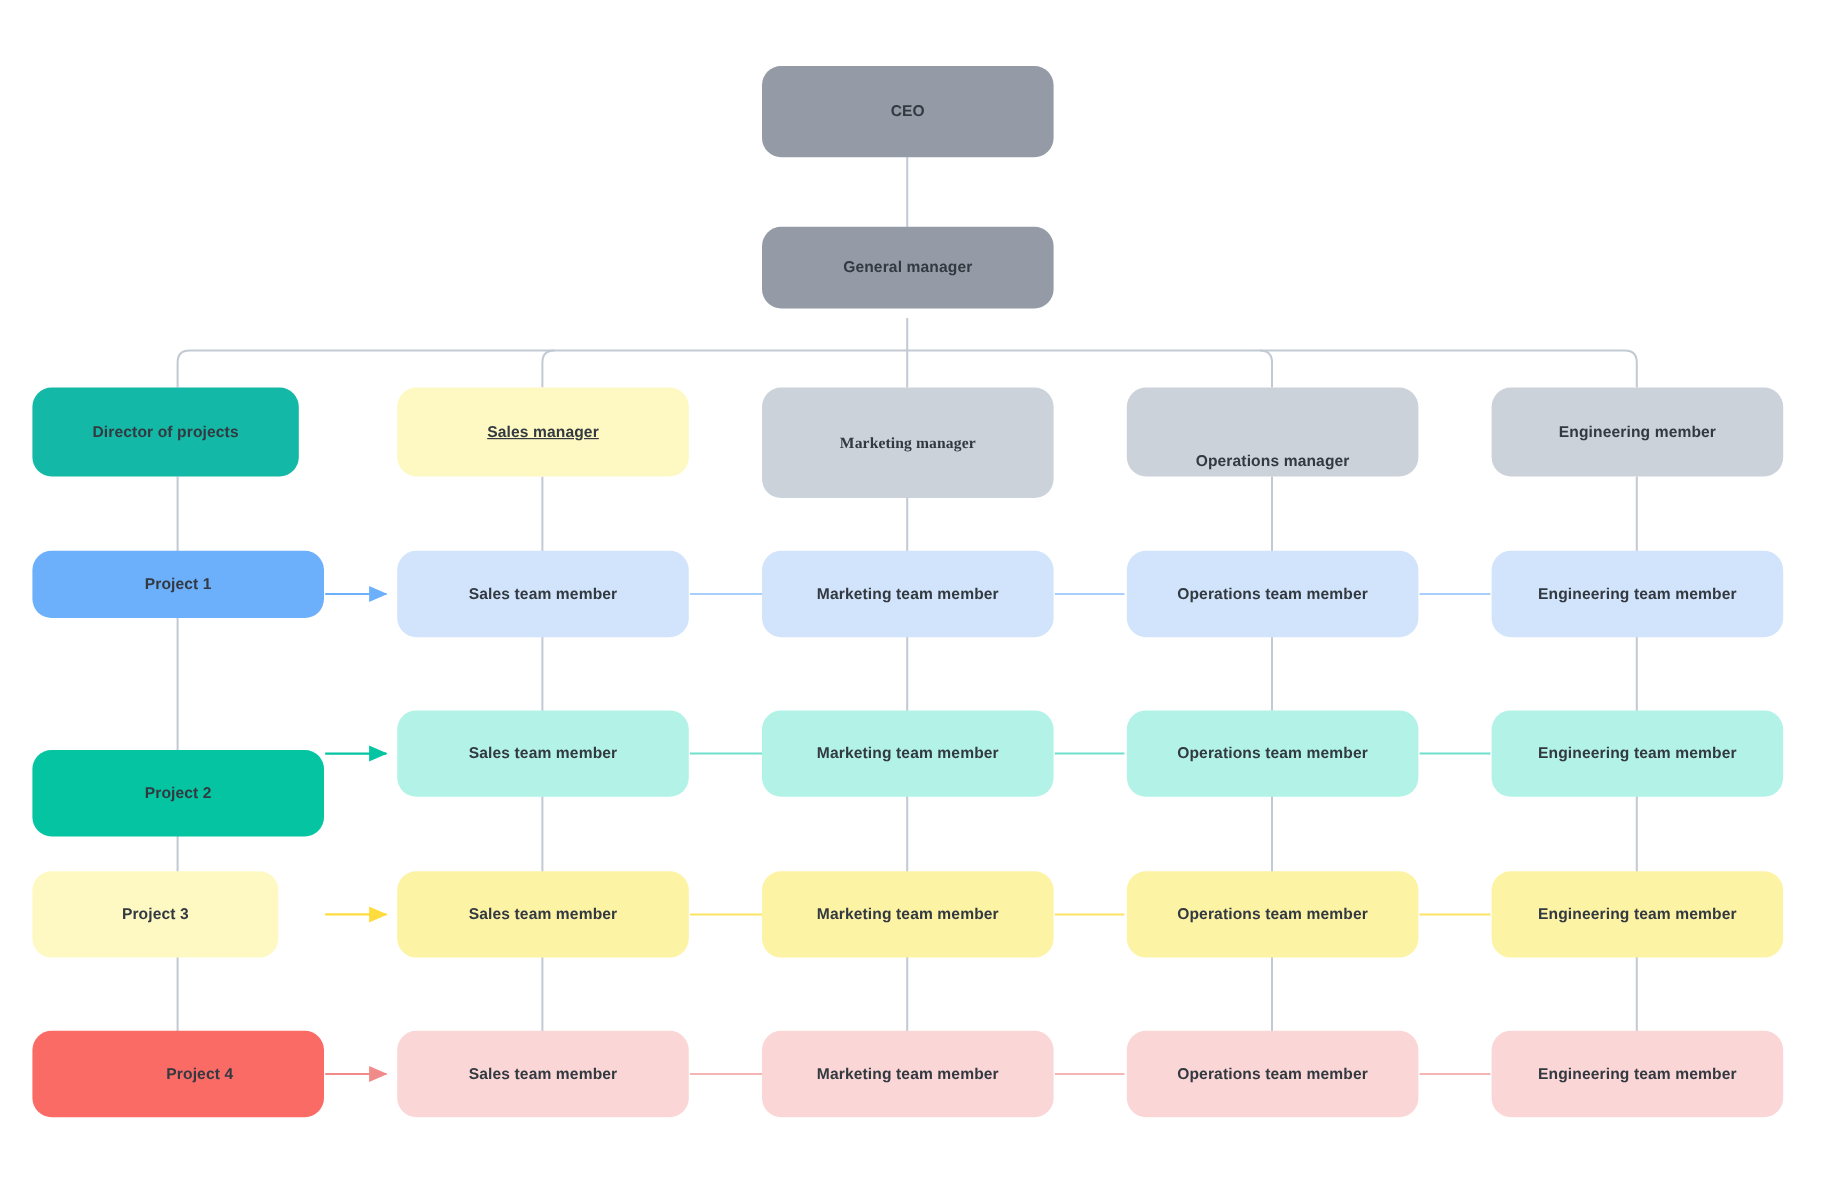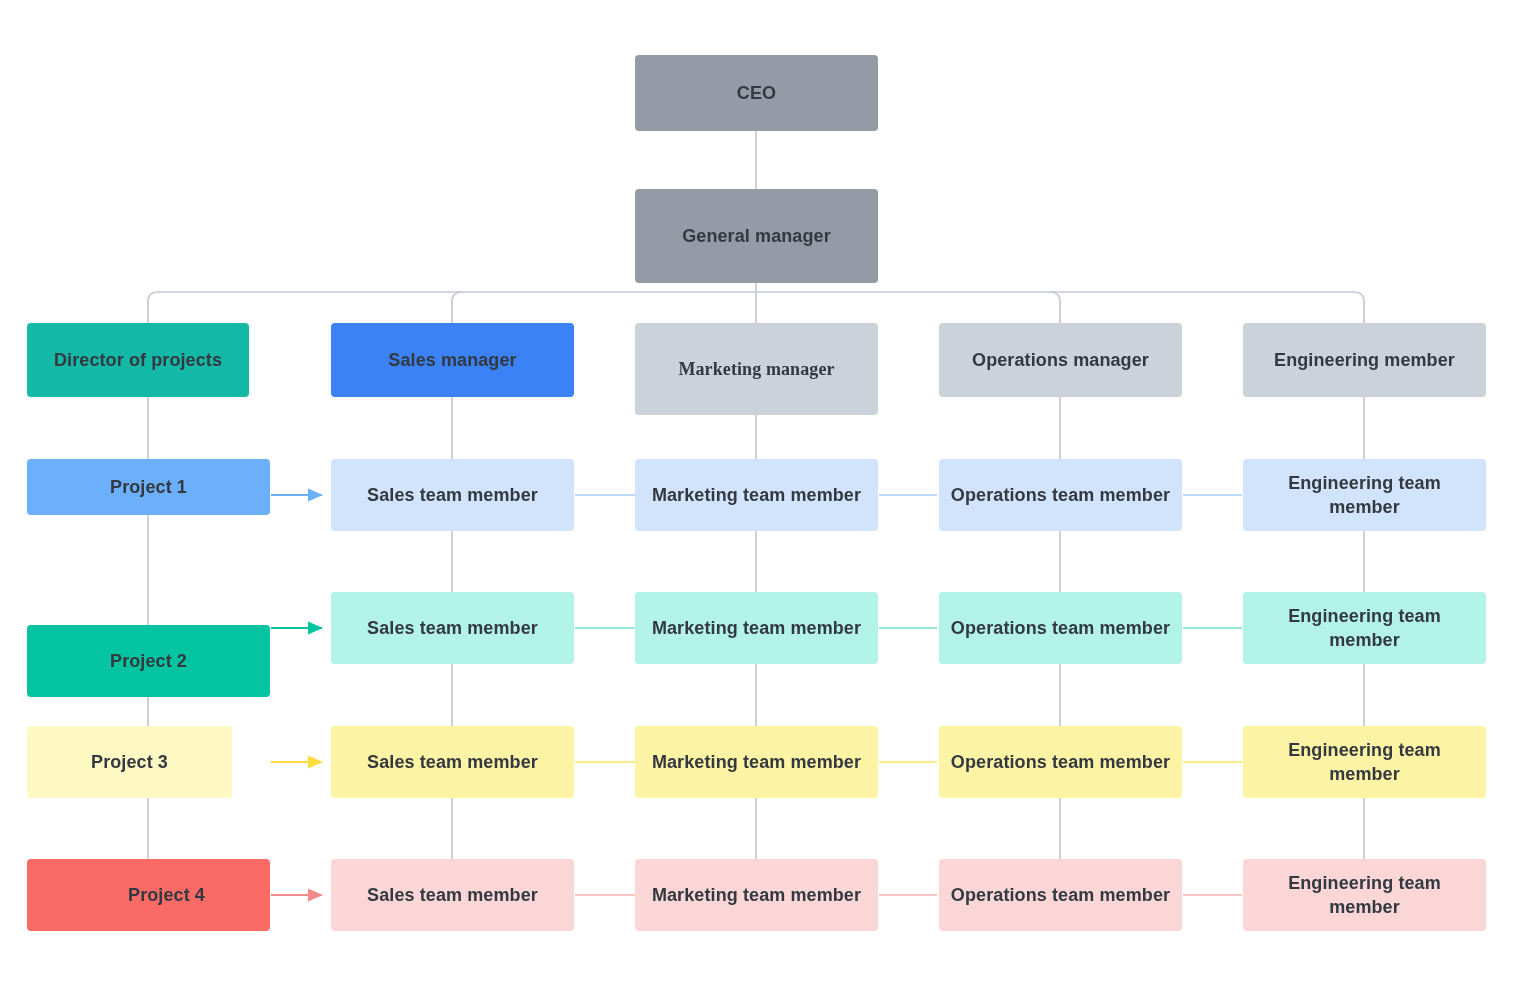--- a/index.html
+++ b/index.html
@@ -22,27 +22,27 @@
     position: absolute;
     left: 0;
     top: 0;
     width: 1530px;
     height: 994px;
     pointer-events: none;
   }
   .node {
     position: absolute;
     box-sizing: border-box;
-    border-radius: 4px;
+    border-radius: 16px;
     display: flex;
     align-items: center;
     justify-content: center;
     text-align: center;
     font-weight: bold;
-    font-size: 18px;
+    font-size: 13px;
     color: #333940;
     line-height: 1.35;
     padding: 4px 10px;
     letter-spacing: 0.1px;
   }
   .node-label {
     display: block;
     width: 100%;
   }
 </style>
@@ -110,34 +110,34 @@
       <path d="M879,895 L937,895"></path>
       <path d="M1183,895 L1242,895"></path>
     </g>
     <path d="M271,895 L322,895" fill="none" stroke="#f08b89" stroke-width="1.8" marker-end="url(#ah-p4)"></path>
   </svg>
 
   <div class="node" style="left:635px; top:55px; width:243px; height:76px; background:#949ba6;">
     <span class="node-label">CEO</span>
   </div>
 
-  <div class="node" style="left:635px; top:189px; width:243px; height:94px; background:#949ba6;">
+  <div class="node" style="left:635px; top:189px; width:243px; height:68px; background:#949ba6;">
     <span class="node-label">General manager</span>
   </div>
 
   <div class="node" style="left:27px; top:323px; width:222px; height:74px; background:#14b8a6;">
     <span class="node-label">Director of projects</span>
   </div>
-  <div class="node" style="left:331px; top:323px; width:243px; height:74px; background:#3b82f6;">
+  <div class="node" style="left:331px; top:323px; width:243px; height:74px; background:#fef9c3;text-decoration:underline;">
     <span class="node-label">Sales manager</span>
   </div>
   <div class="node" style="left:635px; top:323px; width:243px; height:92px; background:#ccd2da;font-family:Liberation Serif, serif;">
     <span class="node-label">Marketing manager</span>
   </div>
-  <div class="node" style="left:939px; top:323px; width:243px; height:74px; background:#ccd2da;">
+  <div class="node" style="left:939px; top:323px; width:243px; height:74px; background:#ccd2da;align-items:flex-end;">
     <span class="node-label">Operations manager</span>
   </div>
   <div class="node" style="left:1243px; top:323px; width:243px; height:74px; background:#ccd2da;">
     <span class="node-label">Engineering member</span>
   </div>
 
   <div class="node" style="left:27px; top:459px; width:243px; height:56px; background:#6cb0fb;justify-content:center;">
     <span class="node-label">Project 1</span>
   </div>
   <div class="node" style="left:331px; top:459px; width:243px; height:72px; background:#d2e4fb;">

